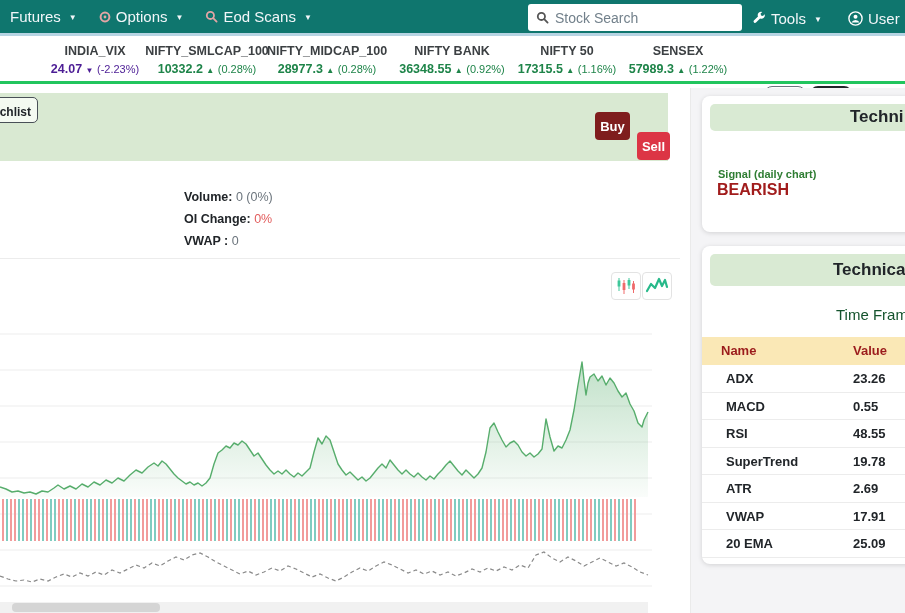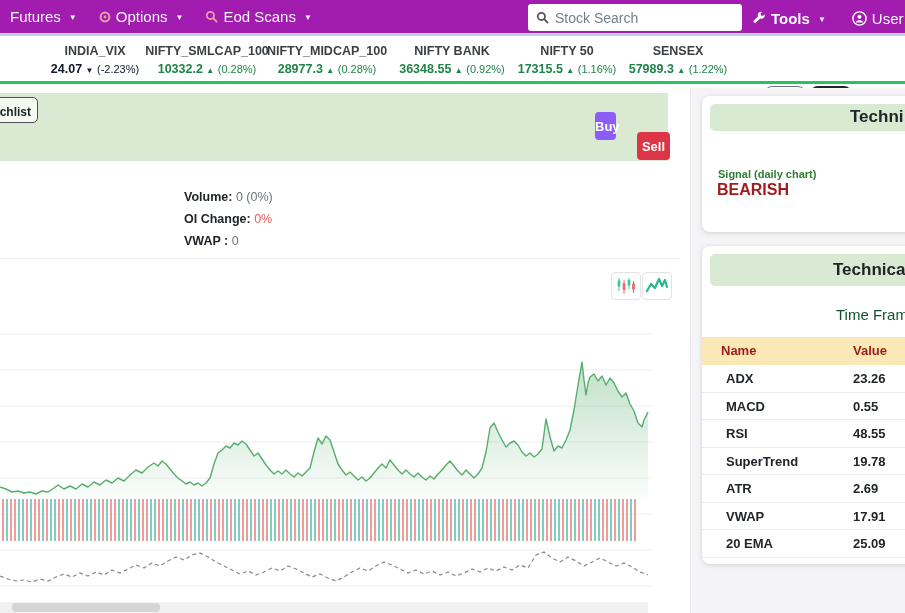--- a/index.html
+++ b/index.html
@@ -1,21 +1,21 @@
 <!DOCTYPE html>
 <html><head>
 <meta charset="utf-8">
 <style>
   * { margin:0; padding:0; box-sizing:border-box; }
   html,body { width:905px; height:613px; overflow:hidden; background:#fff;
               font-family:"Liberation Sans", sans-serif; position:relative; }
 
   
   .navbar { position:absolute; left:0; top:0; width:905px; height:36px;
-            background:#a21caf; border-bottom:3px solid #b7d4e3;
+            background:#0f766e; border-bottom:3px solid #b7d4e3;
             display:flex; align-items:center; color:#f2f6f9; font-size:15px; }
   .nav-item { display:flex; align-items:center; gap:5px; margin-left:22px; cursor:pointer; white-space:nowrap; }
   .nav-item:first-child { margin-left:10px; }
   .caret { font-size:8px; margin-left:3px; position:relative; top:1px; }
   .pinkicon { color:#e3a5a5; display:flex; align-items:center; }
 
   .search-box { position:absolute; left:528px; top:4px; width:214px; height:27px;
                 background:#fff; border-radius:3px; display:flex; align-items:center; padding:10px 8px; }
   .search-box input { border:none; outline:none; font-size:14px; color:#444; width:100%;
                       font-family:"Liberation Sans", sans-serif; }
@@ -23,36 +23,36 @@
   .nav-right { position:absolute; left:752px; top:0; height:36px; display:flex; align-items:center; gap:26px; }
 
   
   .tickerbar { position:absolute; left:0; top:39px; width:905px; height:45px;
                background:#fff; border-bottom:3px solid #22c55e; }
   .tk { position:absolute; top:5px; width:130px; text-align:center; }
   .tk-name { font-size:12.5px; font-weight:600; color:#3c4043; }
   .tk-val { font-size:12.5px; font-weight:600; margin-top:4px; }
   .tk-val .pct { font-size:11px; font-weight:400; }
   .tk-val .arr { font-size:8px; }
-  .up { color:#1e8449; } .down { color:#0f172a; }
+  .up { color:#1e8449; } .down { color:#4c1d95; }
   .seg-btn { position:absolute; top:47px; height:24px; width:42px; background:#fff;
              border:1px solid #6c757d; border-radius:8px; font-size:13px; color:#212529;
              text-align:center; line-height:22px; cursor:pointer; }
   .seg-btn.active { border:2px solid #212529; font-weight:600; line-height:20px; }
 
   
   .green-band { position:absolute; left:0; top:93px; width:668px; height:68px; background:#d9e9d2; }
   .watchlist-btn { position:absolute; left:-14px; top:4px; height:26px; width:52px;
                    background:#f4faf1; border:1.5px solid #495057; border-radius:5px;
                    font-size:12px; font-weight:700; color:#212529; text-align:right;
                    padding:4px 6px 0 0; cursor:pointer; }
   .buy-btn,.sell-btn { position:absolute; top:19px; height:28px; border:none; border-radius:4px;
                        color:#fff; font-size:13px; font-weight:700; cursor:pointer;
                        font-family:"Liberation Sans", sans-serif; }
-  .buy-btn { left:595px; width:21px; background:#8b5cf6; }
+  .buy-btn { left:595px; width:35px; background:#7f1d1d; }
   .sell-btn { left:637px; width:33px; background:#dc3545;margin-top:20px; }
 
   
   .stats { position:absolute; left:184px; top:186px; font-size:12.5px; color:#212529; line-height:22px; }
   .stats b { font-weight:700; }
   .muted { color:#6c757d; } .oi-red { color:#e25d5d; }
 
   
   .chart-divider { position:absolute; left:0; top:258px; width:680px; height:1px; background:#ececec; }
   .chart-tools { position:absolute; left:611px; top:272px; display:flex; gap:1px; }
@@ -117,21 +117,21 @@
     <span style="display:flex;margin-right:6px;">
       <svg width="13" height="13" viewBox="0 0 13 13">
           <circle cx="5.4" cy="5.4" r="3.6" fill="none" stroke="#555" stroke-width="1.8"></circle>
           <line x1="8.2" y1="8.2" x2="11.6" y2="11.6" stroke="#555" stroke-width="1.8" stroke-linecap="round"></line>
         </svg>
     </span>
     <input type="text" placeholder="Stock Search" style="">
   </div>
 
   <div class="nav-right">
-    <div class="nav-item" style="margin-left:0;font-weight:bold;">
+    <div class="nav-item" style="margin-left:0;">
       <span style="display:flex;">
         <svg width="14" height="14" viewBox="0 0 14 14">
             <path d="M12.6 3.2a3.4 3.4 0 0 1-4.5 4.3L4 11.6a1.5 1.5 0 0 1-2.1-2.1L6 5.4a3.4 3.4 0 0 1 4.3-4.5L8.6 2.6l.4 2 2 .4 1.6-1.8z" fill="#fff"></path>
           </svg>
       </span>
       <span>Tools</span>
       <span class="caret">▼</span>
     </div>
     <div class="nav-item" style="margin-left:0;">
       <span style="display:flex;">

